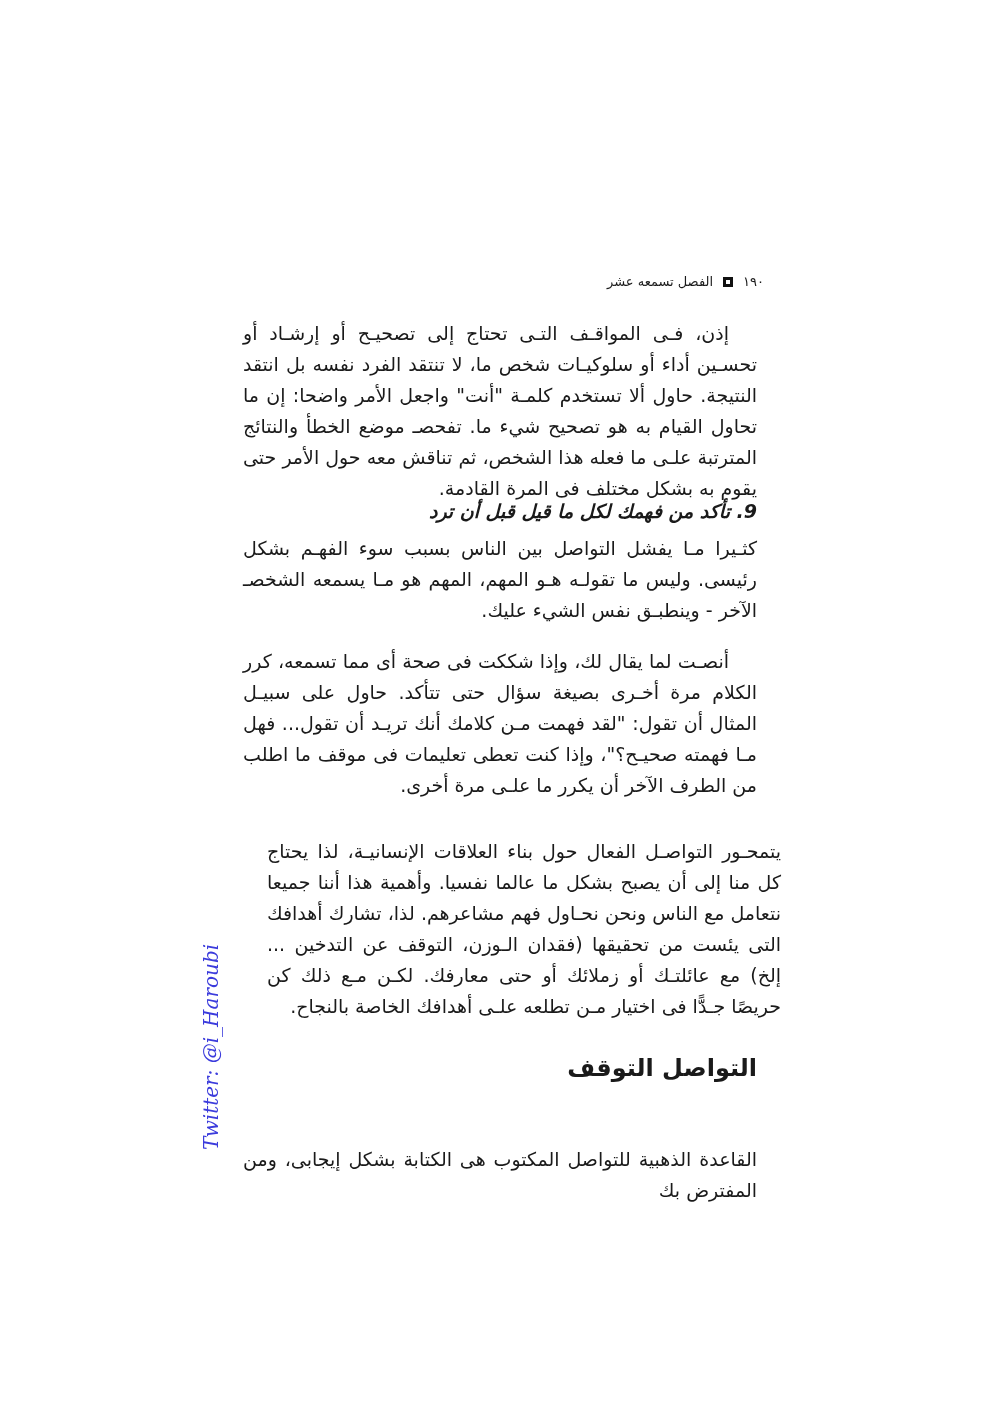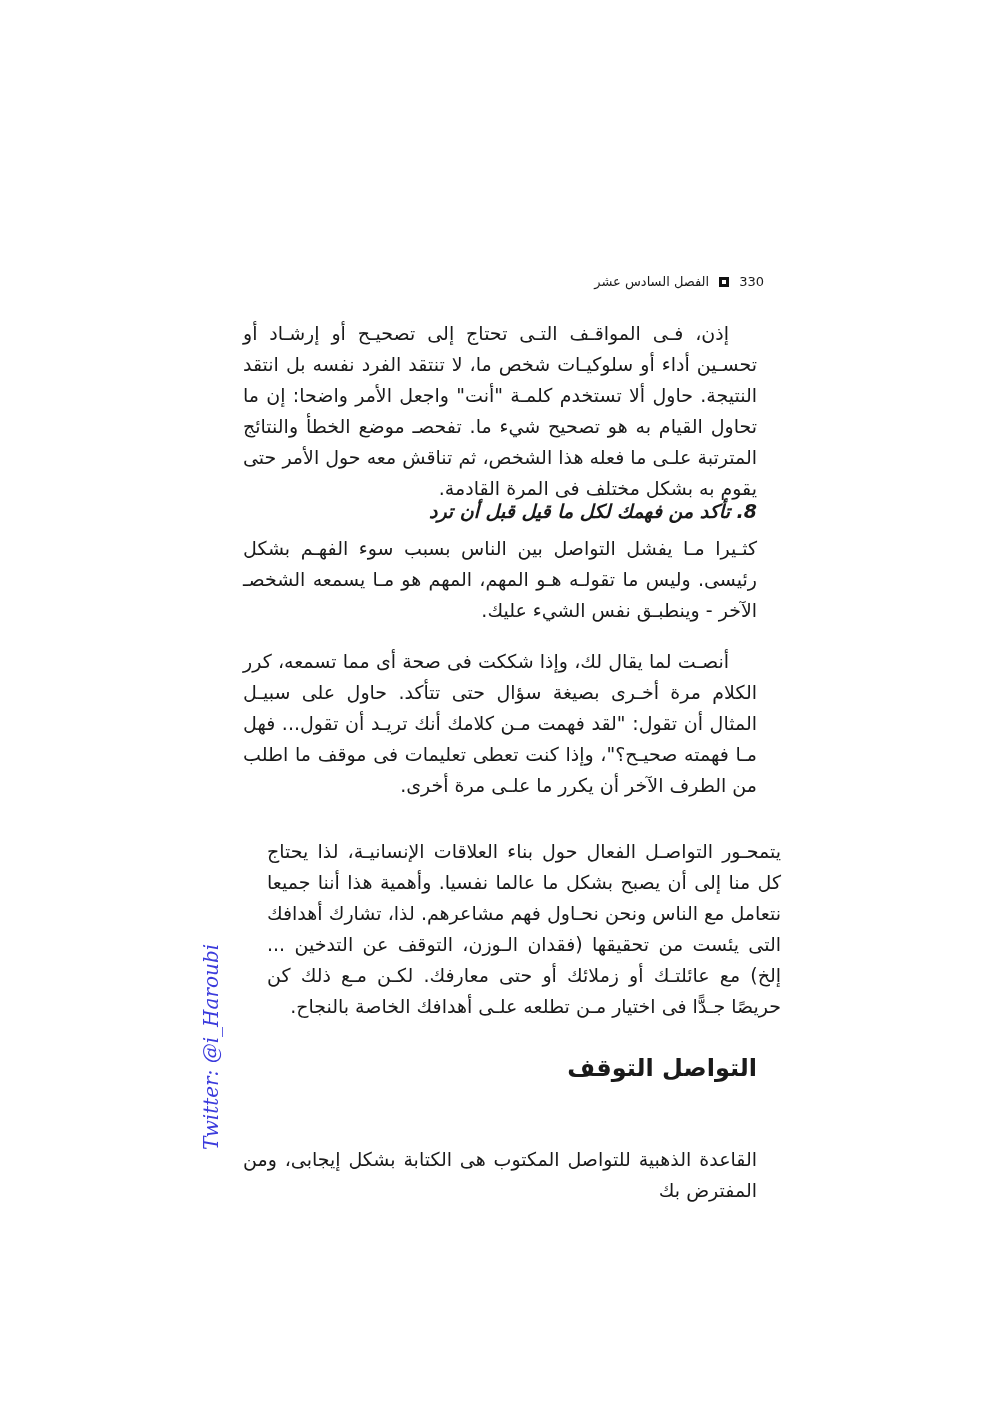--- a/index.html
+++ b/index.html
@@ -88,31 +88,31 @@
       color: #3b3bdc;
       white-space: nowrap;
     }
   </style>
 </head>
 <body>
 
 <div class="page">
 
   <div class="running-header">
-    <span>330</span>
+    <span>١٩٠</span>
     <span class="header-ornament"></span>
-    <span>الفصل السادس عشر</span>
+    <span>الفصل تسمعه عشر</span>
   </div>
 
   <div class="block" style="top:318px;">
     <p class="para indent">إذن، فـى المواقـف التـى تحتاج إلى تصحيـح أو إرشـاد أو تحسـين أداء أو سلوكيـات شخص ما، لا تنتقد الفرد نفسه بل انتقد النتيجة. حاول ألا تستخدم كلمـة "أنت" واجعل الأمر واضحا: إن ما تحاول القيام به هو تصحيح شيء ما. تفحصـ موضع الخطأ والنتائج المترتبة علـى ما فعله هذا الشخص، ثم تناقش معه حول الأمر حتى يقوم به بشكل مختلف فى المرة القادمة.</p>
   </div>
 
   <div class="block" style="top:496px;">
-    <h2 class="section-heading">8. تأكد من فهمك لكل ما قيل قبل أن ترد</h2>
+    <h2 class="section-heading">9. تأكد من فهمك لكل ما قيل قبل أن ترد</h2>
   </div>
   <div class="block" style="top:533px;">
     <p class="para">كثـيرا مـا يفشل التواصل بين الناس بسبب سوء الفهـم بشكل رئيسى. وليس ما تقولـه هـو المهم، المهم هو مـا يسمعه الشخصـ الآخر - وينطبـق نفس الشيء عليك.</p>
   </div>
   <div class="block" style="top:646px;">
     <p class="para indent">أنصـت لما يقال لك، وإذا شككت فى صحة أى مما تسمعه، كرر الكلام مرة أخـرى بصيغة سؤال حتى تتأكد. حاول على سبيـل المثال أن تقول: "لقد فهمت مـن كلامك أنك تريـد أن تقول... فهل مـا فهمته صحيـح؟"، وإذا كنت تعطى تعليمات فى موقف ما اطلب من الطرف الآخر أن يكرر ما علـى مرة أخرى.</p>
   </div>
 
   <div class="block" style="top:836px;margin-left:24px;">
     <p class="para">يتمحـور التواصـل الفعال حول بناء العلاقات الإنسانيـة، لذا يحتاج كل منا إلى أن يصبح بشكل ما عالما نفسيا. وأهمية هذا أننا جميعا نتعامل مع الناس ونحن نحـاول فهم مشاعرهم. لذا، تشارك أهدافك التى يئست من تحقيقها (فقدان الـوزن، التوقف عن التدخين ... إلخ) مع عائلتـك أو زملائك أو حتى معارفك. لكـن مـع ذلك كن حريصًا جـدًّا فى اختيار مـن تطلعه علـى أهدافك الخاصة بالنجاح.</p>

